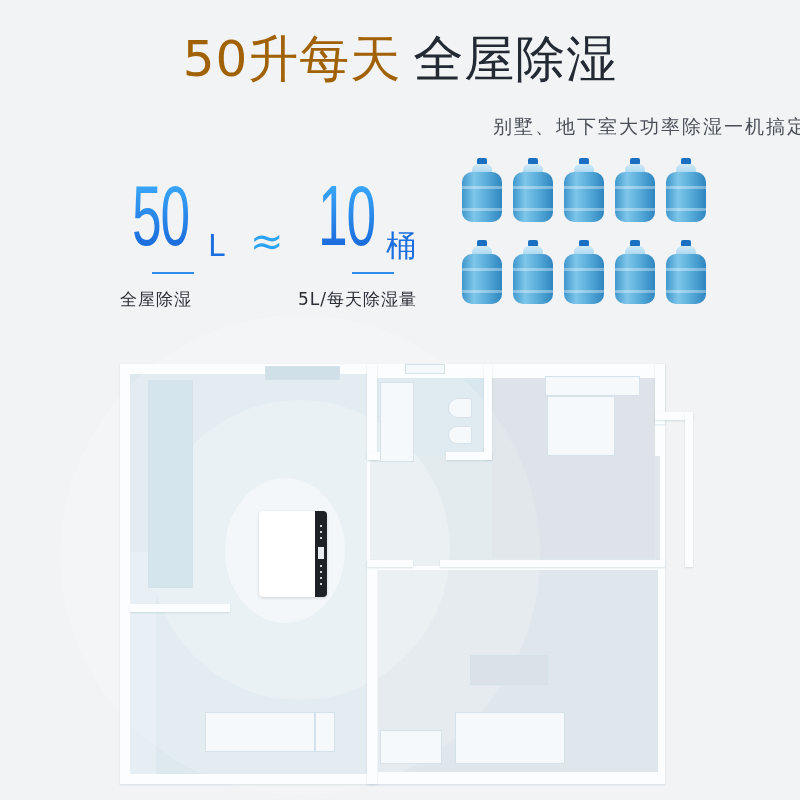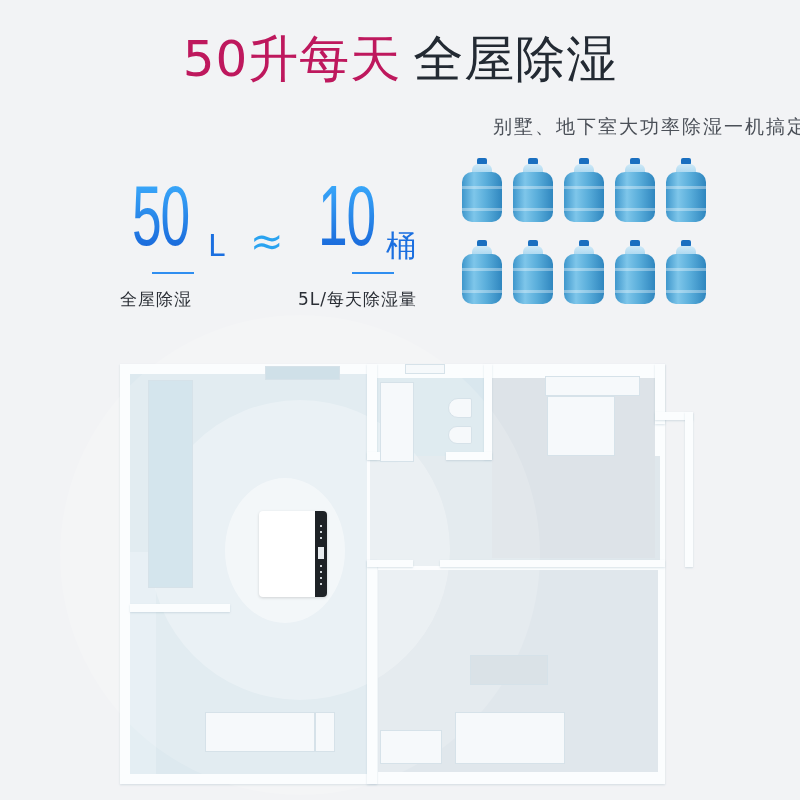--- a/index.html
+++ b/index.html
@@ -1,19 +1,19 @@
 <!DOCTYPE html>
 <html><head>
 <meta charset="utf-8">
 <style>
   *{box-sizing:border-box;margin:0;padding:0}
   html,body{width:800px;height:800px;overflow:hidden}
   body{background:#f2f3f5;font-family:"DejaVu Sans","Liberation Sans",sans-serif;position:relative}
   .title{position:absolute;top:26px;left:0;width:800px;text-align:center;font-size:50px;letter-spacing:1px;line-height:66px}
-  .title .blue{color:#be185d}
+  .title .blue{color:#a16207}
   .title .dark{color:#232a33;margin-left:12px}
   .subtitle{position:absolute;top:114px;left:8px;width:800px;text-align:right;font-size:19px;color:#4b5058;letter-spacing:2px}
   .stat{position:absolute;text-align:left}
   .big{font-family:"Liberation Sans",sans-serif;font-weight:300;font-size:86px;color:#1b7fe8;transform:scaleX(0.62);transform-origin:left bottom;display:inline-block;line-height:86px;letter-spacing:-2px;
        background:linear-gradient(180deg,#3fb3ff,#1560d6);-webkit-background-clip:text;background-clip:text;-webkit-text-fill-color:transparent}
   .unit{position:absolute;font-size:30px;color:#1b6fe0}
   .approx{position:absolute;left:250px;top:218px;font-size:40px;color:#2aa3f0}
   .uline{position:absolute;height:2px;background:#2f8ef0;width:42px}
   .cap{position:absolute;font-size:17px;color:#2a2e35;letter-spacing:1px}
   .bottles{position:absolute;left:462px;top:158px;width:250px;height:170px}

